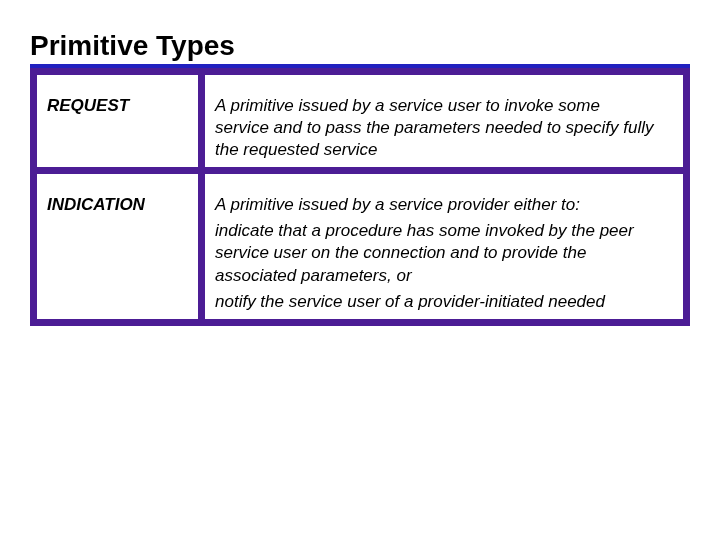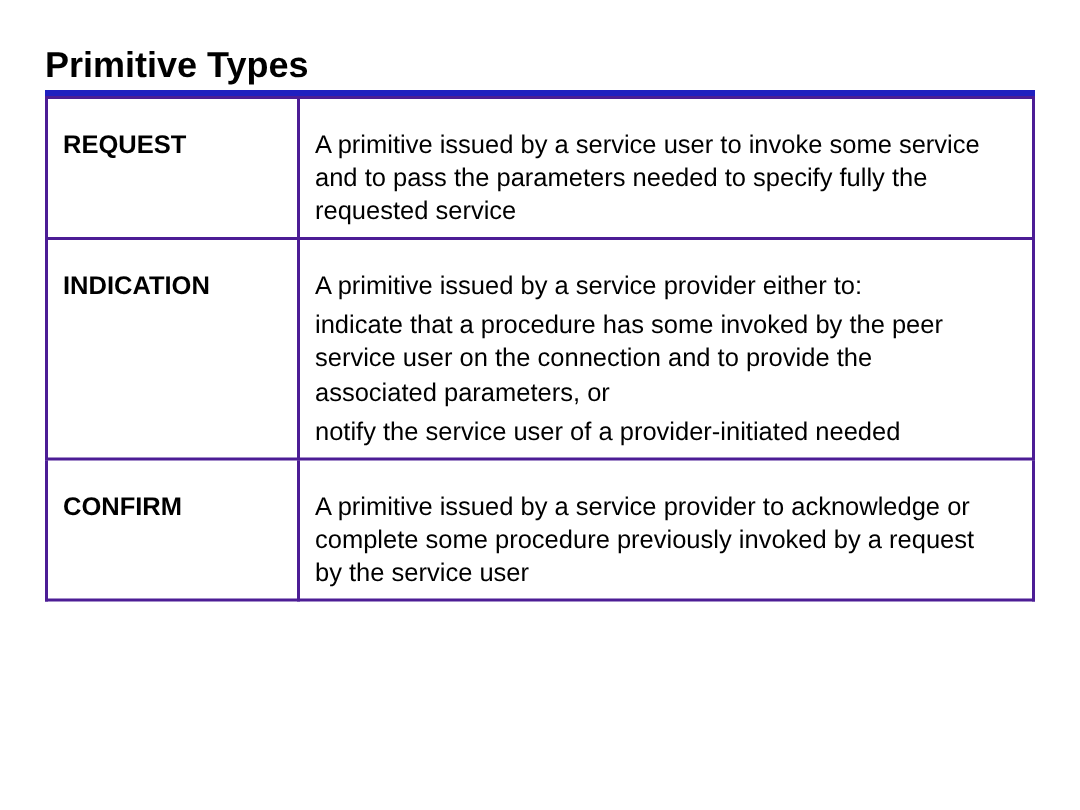--- a/index.html
+++ b/index.html
@@ -11,42 +11,43 @@
     height: 540px;
     box-sizing: border-box;
   }
   .slide {
     padding: 30px 30px 20px 30px;
     box-sizing: border-box;
   }
   .title {
     font-family: Verdana, Arial, sans-serif;
     font-weight: 900;
-    font-size: 24px;
+    font-size: 28px;
     color: #000;
     margin: 0 0 2px 0;
     letter-spacing: 0px;
   }
   .underline {
     height: 4px;
     background: #2020c0;
     margin-bottom: 0;
   }
   table.ptable {
     border-collapse: collapse;
     width: 100%;
     table-layout: fixed;
   }
   table.ptable td {
-    border: 2px solid #4c1d95;
+    border: 7px solid #4c1d95;
     padding: 20px 10px 6px 10px;
     vertical-align: top;
     font-size: 17px;
     line-height: 1.3;
     color: #000;
+    font-style: italic;
   }
   table.ptable td.key {
     font-weight: 700;
     width: 160px;
   }
   .desc-para {
     margin: 0 16px 4px 0;
   }
   .desc-para:last-child {
     margin-bottom: 0;
@@ -71,21 +72,15 @@
         </td>
       </tr>
       <tr>
         <td class="key">INDICATION</td>
         <td>
           <div class="desc-para">A primitive issued by a service provider either to:</div>
           <div class="desc-para">indicate that a procedure has some invoked by the peer service user on the connection and to provide the associated parameters, or</div>
           <div class="desc-para">notify the service user of a provider-initiated needed</div>
         </td>
       </tr>
-      <tr>
-        <td class="key">CONFIRM</td>
-        <td>
-          <div class="desc-para">A primitive issued by a service provider to acknowledge or complete some procedure previously invoked by a request by the service user</div>
-        </td>
-      </tr>
     </tbody>
   </table>
 </div>
 
 </body></html>

